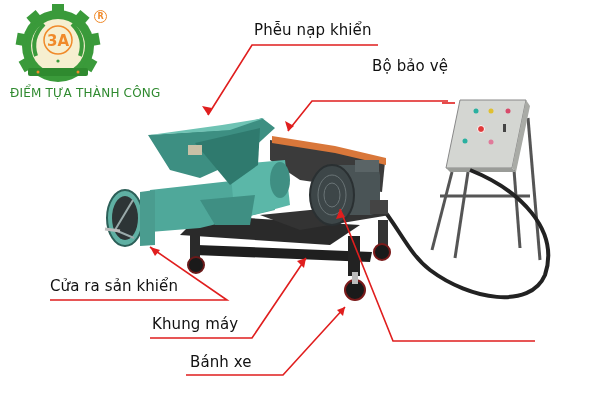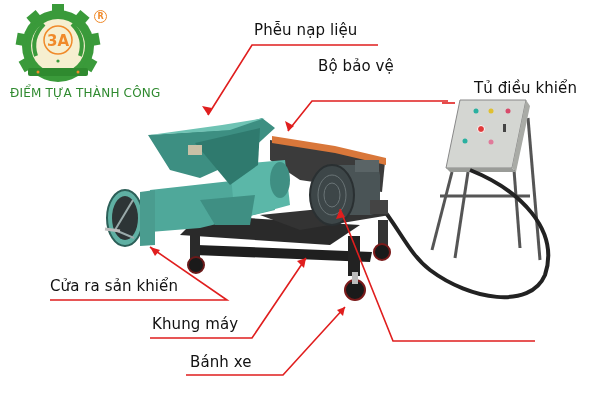--- a/index.html
+++ b/index.html
@@ -1,18 +1,18 @@
 <!DOCTYPE html>
 <html><head>
 <meta charset="utf-8">
 <style>
   html, body { margin:0; padding:0; background:#ffffff; }
   #canvas { position:relative; width:600px; height:400px; overflow:hidden; background:#ffffff; font-family:"DejaVu Sans","Liberation Sans",sans-serif; }
   .label { position:absolute; color:#111; font-size:15px; font-weight:500; white-space:nowrap; letter-spacing:0.1px; line-height:17px; }
-  .label.center { text-align:left; }
+  .label.center { text-align:right; }
   svg.layer { position:absolute; left:0; top:0; }
   .logo-tag { position:absolute; left:10px; top:86px; font-size:12px; font-weight:normal; color:#2f8a2f; letter-spacing:0.2px; white-space:nowrap; font-family:"DejaVu Sans",sans-serif; }
   .reg { position:absolute; left:94px; top:10px; width:11px; height:11px; border:1.5px solid #f08a2a; border-radius:50%; color:#f08a2a; font-size:8px; font-weight:bold; text-align:center; line-height:11px; font-family:"DejaVu Sans",sans-serif; }
   .watermark { position:absolute; left:52px; top:162px; font-family:"Liberation Sans",sans-serif; font-size:80px; letter-spacing:2px; color:transparent; -webkit-text-stroke:1.6px rgba(170,170,170,0.85); white-space:nowrap; pointer-events:none; line-height:80px; }
 </style>
 </head>
 <body>
 
 <div id="canvas">
 
@@ -136,21 +136,20 @@
       <polygon points="208,115 202,106 212,108"></polygon>
       <polygon points="288,131 285,121 294,126"></polygon>
       <polygon points="150,247 155,256 160,250"></polygon>
       <polygon points="306,258 297,261 304,268"></polygon>
       <polygon points="345,307 337,310 343,316"></polygon>
       <polygon points="340,209 336,219 345,217"></polygon>
     </g>
   </svg>
 
 
-  <div class="label" style="left:254px;top:22px;">Phễu nạp liệu</div>
+  <div class="label" style="left:254px;top:22px;">Phễu nạp khiển</div>
   <div class="label center" style="left:318px;top:58px;width:130px;">
     <div>Bộ bảo vệ</div>
   </div>
-  <div class="label" style="left:474px;top:80px;">Tủ điều khiển</div>
   <div class="label" style="left:50px;top:278px;">Cửa ra sản khiển</div>
   <div class="label" style="left:152px;top:316px;text-align:right;">Khung máy</div>
   <div class="label" style="left:190px;top:354px;">Bánh xe</div>
 </div>
 
 </body></html>

